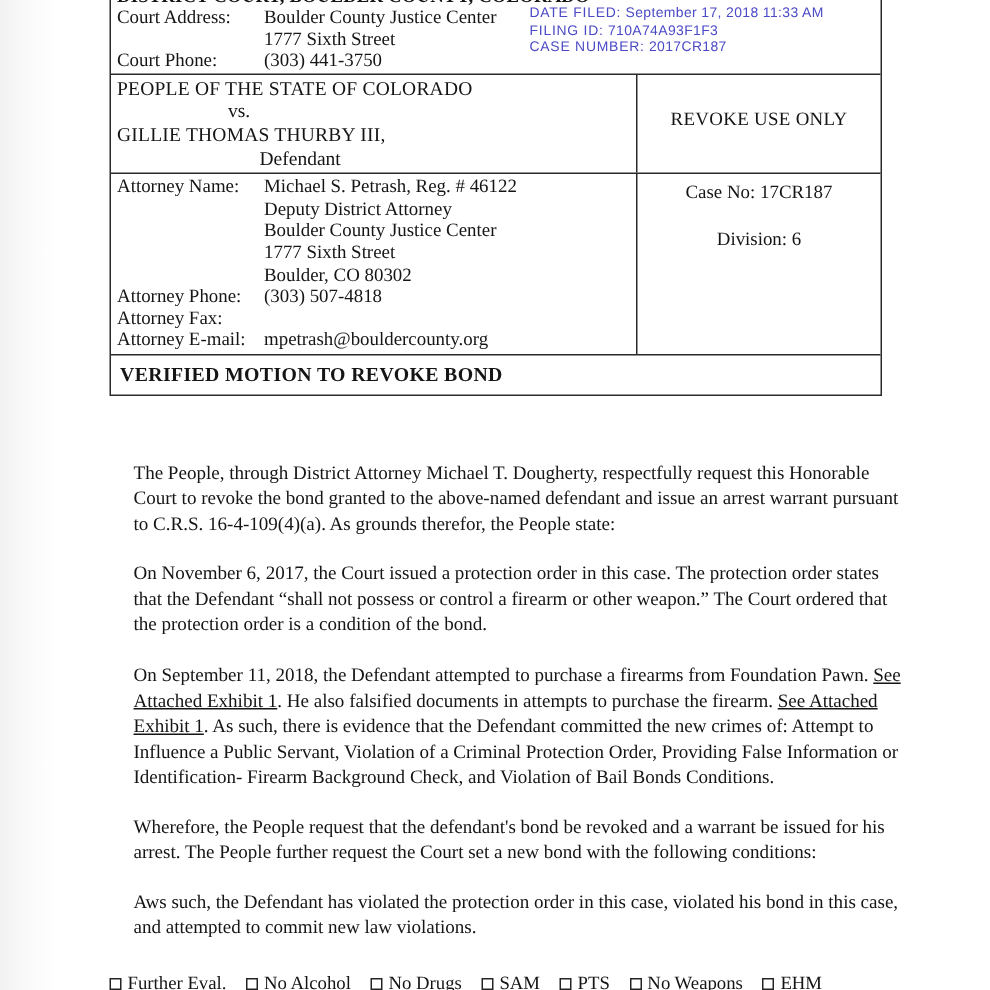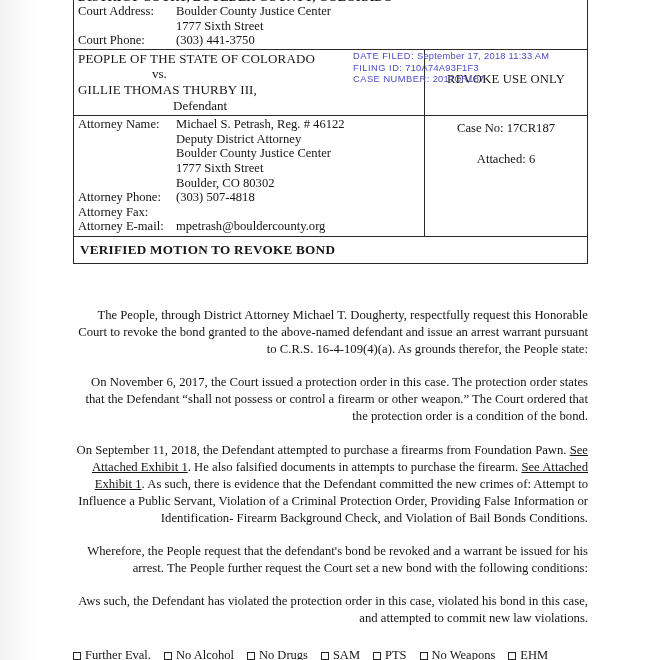--- a/index.html
+++ b/index.html
@@ -124,33 +124,32 @@
   .efile-stamp {
     position: absolute;
     left: 353px;
     top: 3px;
     color: #4b4ac6;
     font-family: "Liberation Sans", "DejaVu Sans", sans-serif;
     font-size: 9.3px;
     line-height: 11.6px;
     letter-spacing: .25px;
     white-space: nowrap;
-    margin-top: 48px;
   }
   .efile-stamp .k { letter-spacing: .5px; }
 
   
   .body-copy {
     position: absolute;
-    left: 73px;
+    left: 89px;
     top: 307px;
     width: 515px;
     font-size: 12.7px;
     line-height: 17.1px;
-    text-align: right;
+    text-align: left;
   }
   .body-copy p {
     margin: 0 0 16px 0;
   }
   .u { text-decoration: underline; }
 
   .conditions-row {
     position: absolute;
     left: 73px;
     top: 648px;
@@ -243,21 +242,21 @@
           <div class="lbl">Attorney E-mail:</div>
           <div class="val">mpetrash@bouldercounty.org</div>
         </div>
       </div>
       <div class="cell-right">
         <div class="case-no">
           <span>Case No:</span>
           <span>17CR187</span>
         </div>
         <div class="division">
-          <span>Attached:</span>
+          <span>Division:</span>
           <span>6</span>
         </div>
       </div>
     </div>
 
     <div class="row last">
       <div class="full-cell doc-title">VERIFIED MOTION TO REVOKE BOND</div>
     </div>
   </div>
 

